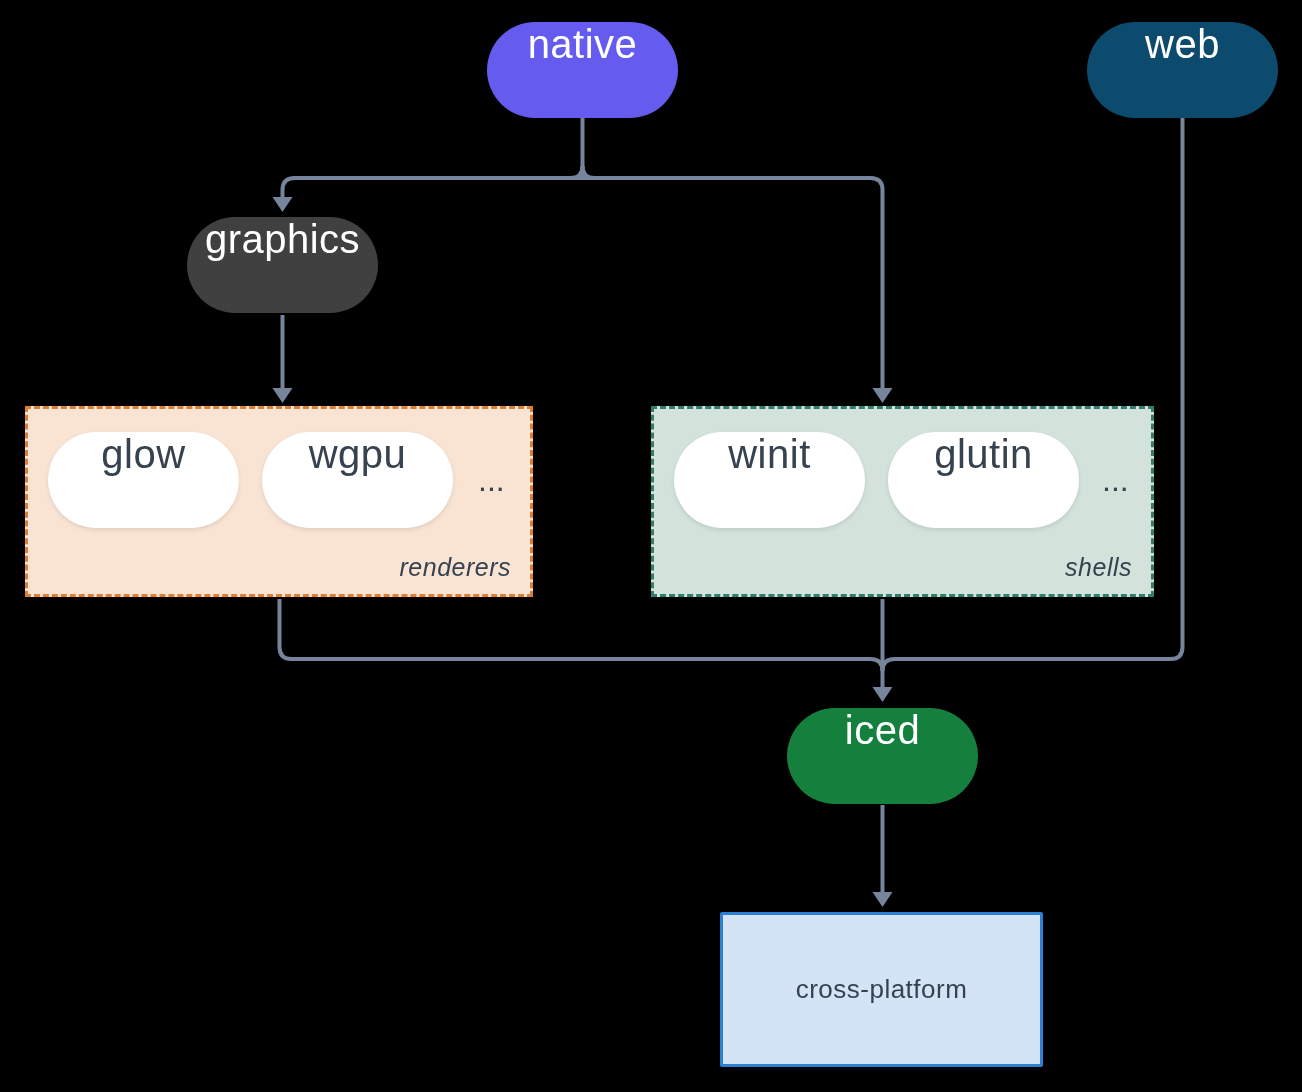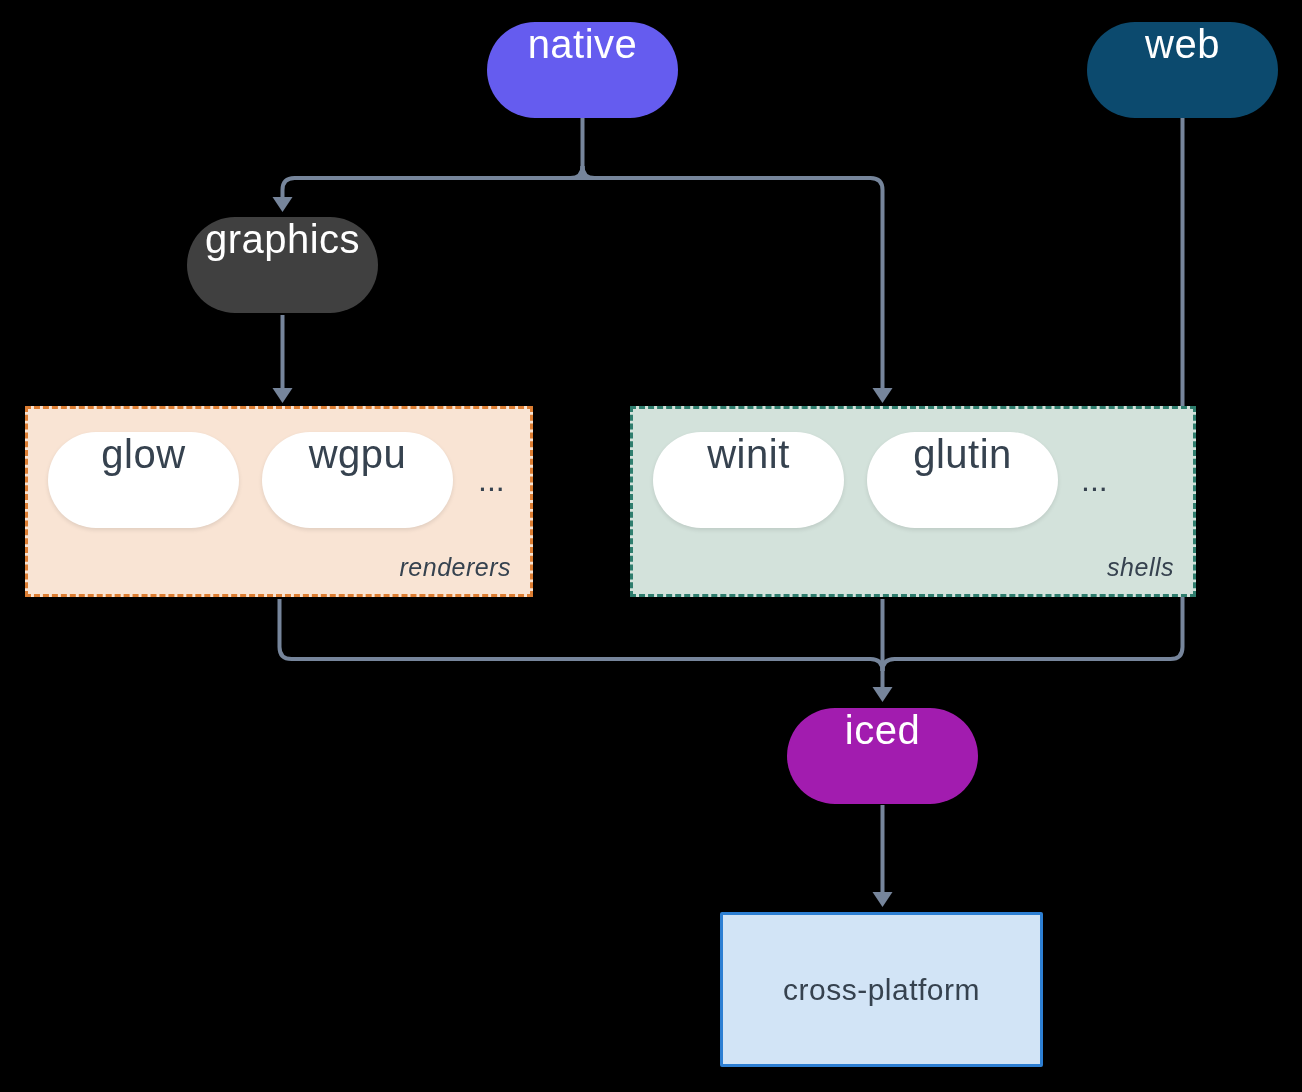--- a/index.html
+++ b/index.html
@@ -29,42 +29,42 @@
     display: flex;
     align-items: flex-start;
     justify-content: center;
     font-size: 40px;
     letter-spacing: 0.5px;
     color: #ffffff;
   }
   .pill-native   { left: 487px;  top: 22px;  background: #655CEF; }
   .pill-web      { left: 1087px; top: 22px;  background: #0c4a6e; }
   .pill-graphics { left: 187px;  top: 217px; background: #404040; }
-  .pill-iced     { left: 787px;  top: 708px; background: #a21caf; }
+  .pill-iced     { left: 787px;  top: 708px; background: #15803d; }
   .pill-white {
     background: #ffffff;
     color: #36424F;
     box-shadow: 0 2px 4px rgba(0,0,0,0.10);
   }
   .group {
     position: absolute;
     top: 406px;
     height: 191px;
     box-sizing: border-box;
     border: 3px dashed;
   }
   .group-renderers {
     left: 25px;
     width: 508px;
     background: #F9E4D4;
     border-color: #DD7E33;
   }
   .group-shells {
-    left: 630px;
-    width: 566px;
+    left: 651px;
+    width: 503px;
     background: #D3E2DB;
     border-color: #2F7E6E;
     padding-left: 44px;
   }
   .group .item-1 { left: 20px;  top: 23px; }
   .group .item-2 { left: 234px; top: 23px; }
   .ellipsis {
     position: absolute;
     top: 23px;
     height: 96px;
@@ -91,21 +91,21 @@
     width: 323px;
     height: 155px;
     box-sizing: border-box;
     background: #D2E4F6;
     border: 3px solid #2D7FD3;
     border-radius: 2px;
     display: flex;
     flex-direction: column;
     align-items: center;
     justify-content: center;
-    font-size: 30px;
+    font-size: 26px;
     line-height: 47px;
     letter-spacing: 0.5px;
     color: #36424F;
     text-align: center;
   }
 </style>
 </head>
 <body>
 
 <div class="canvas">

